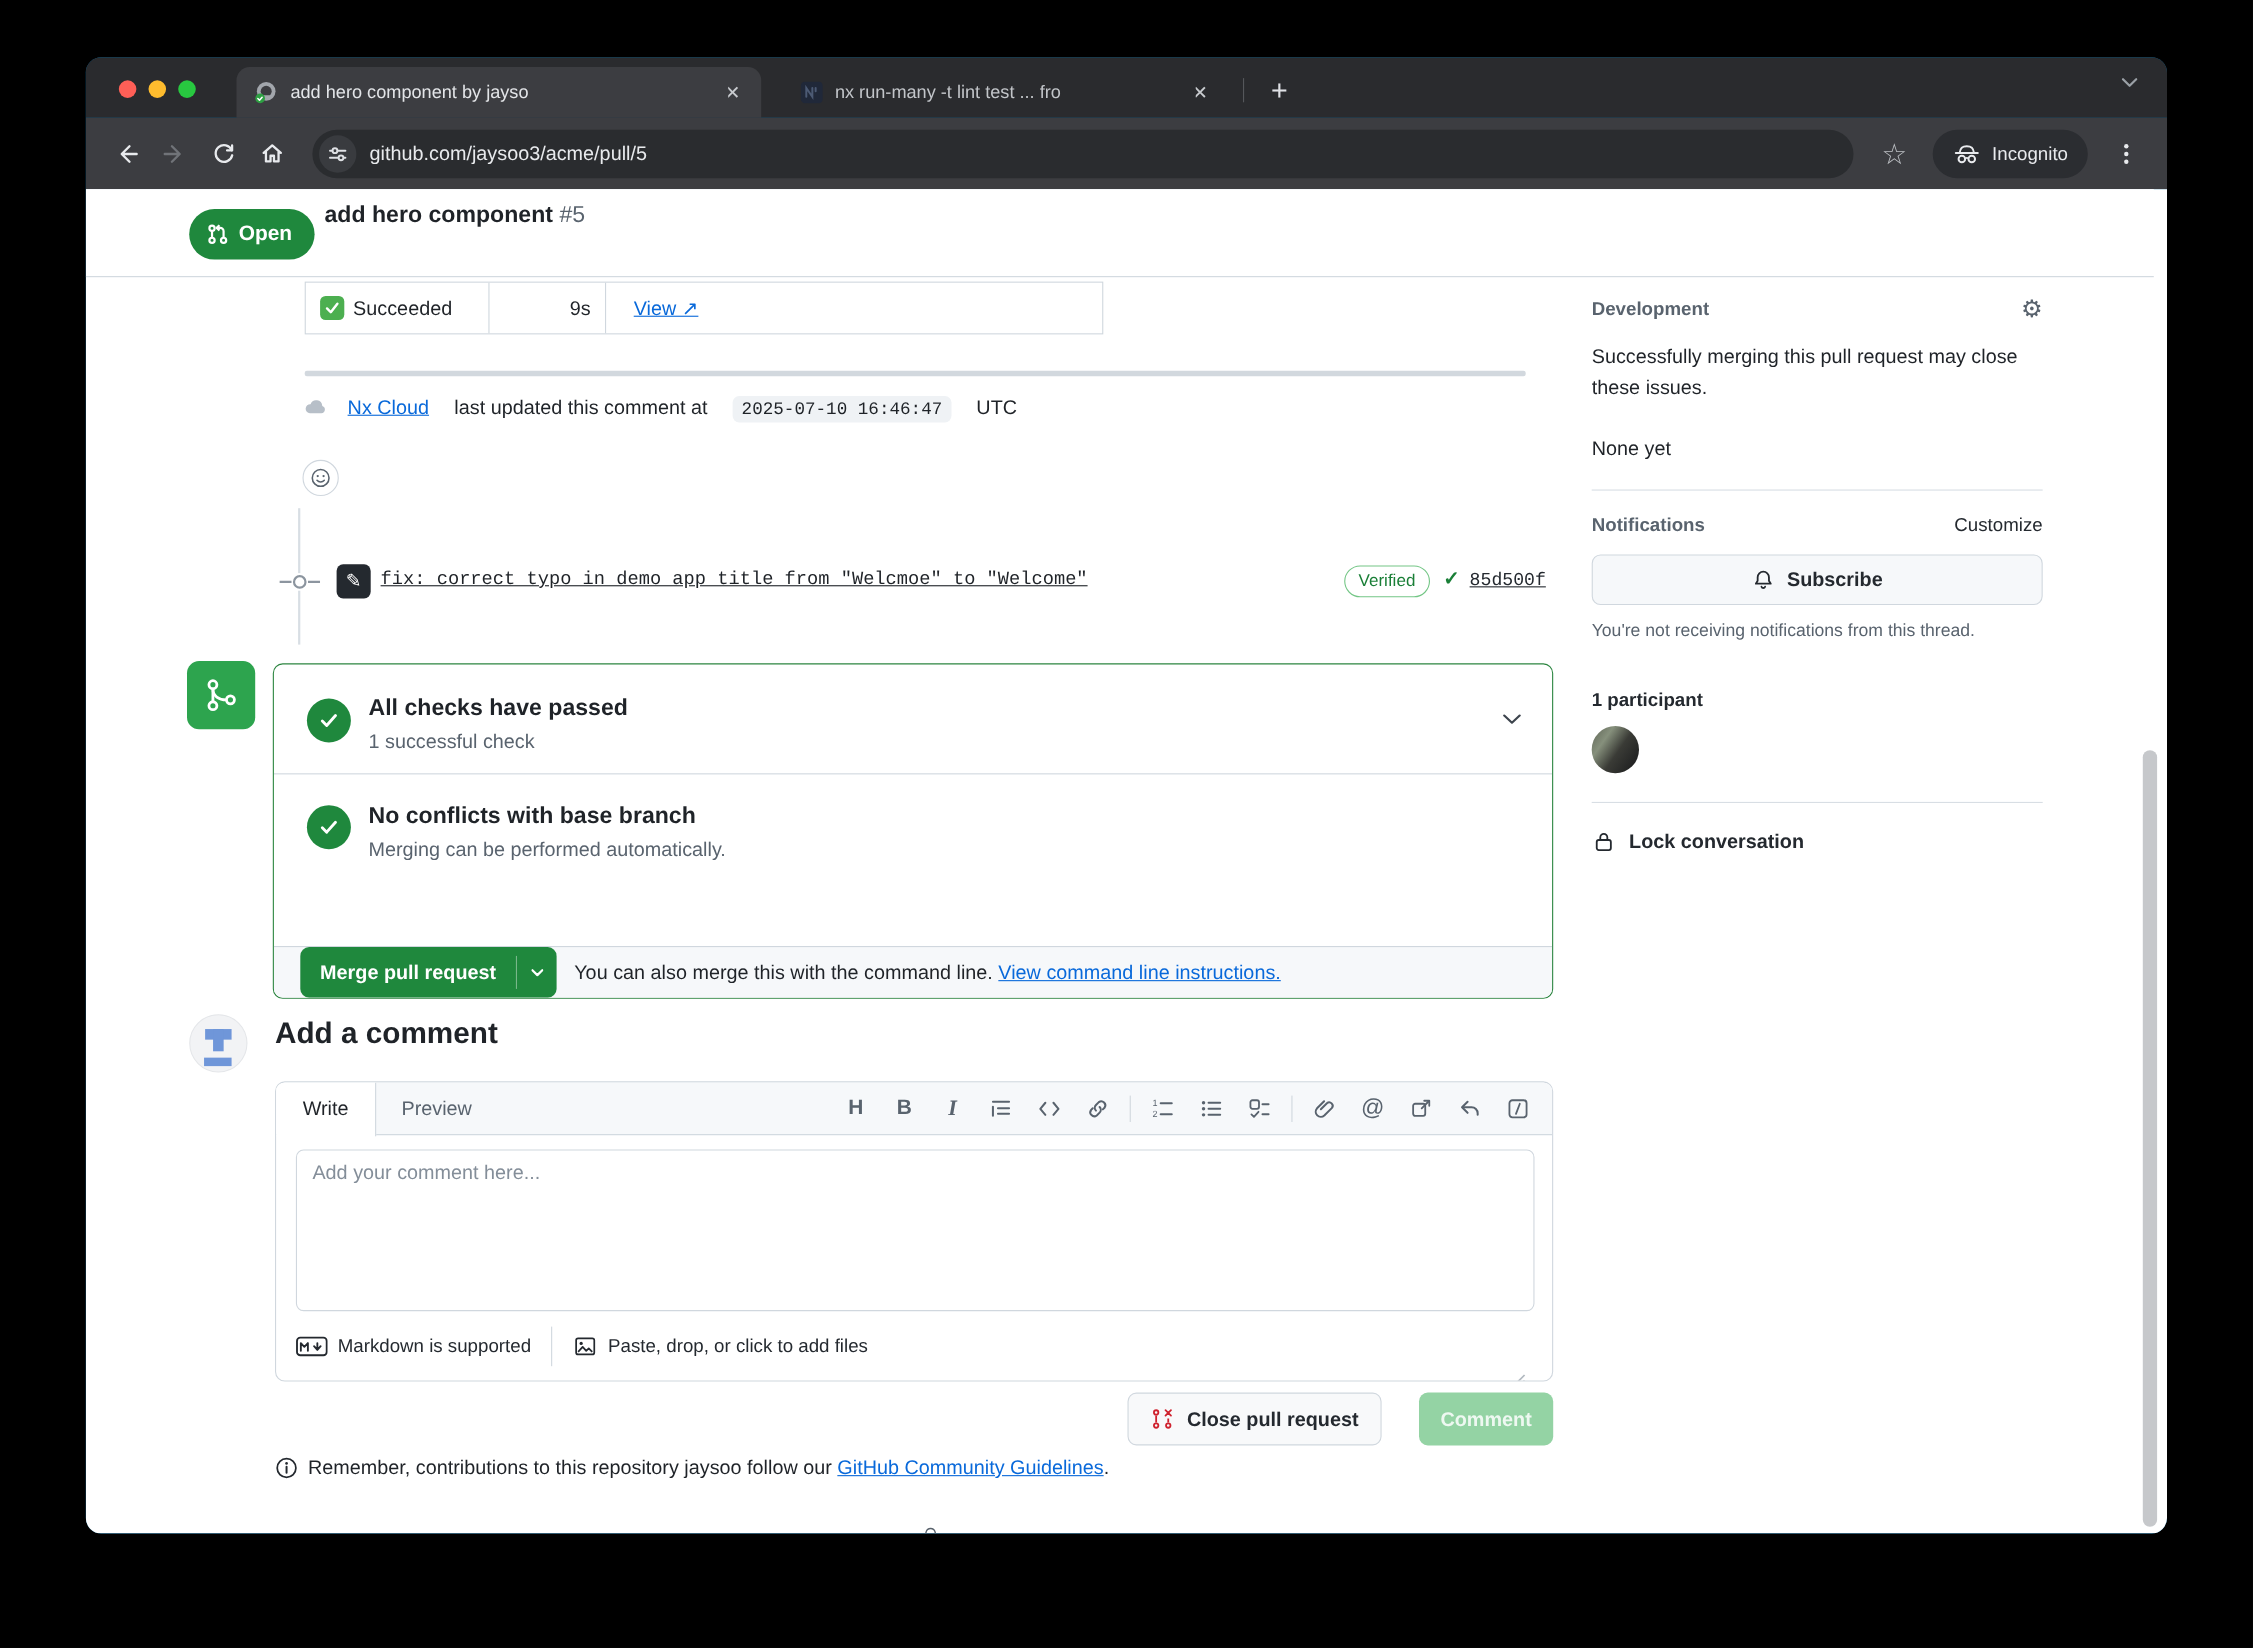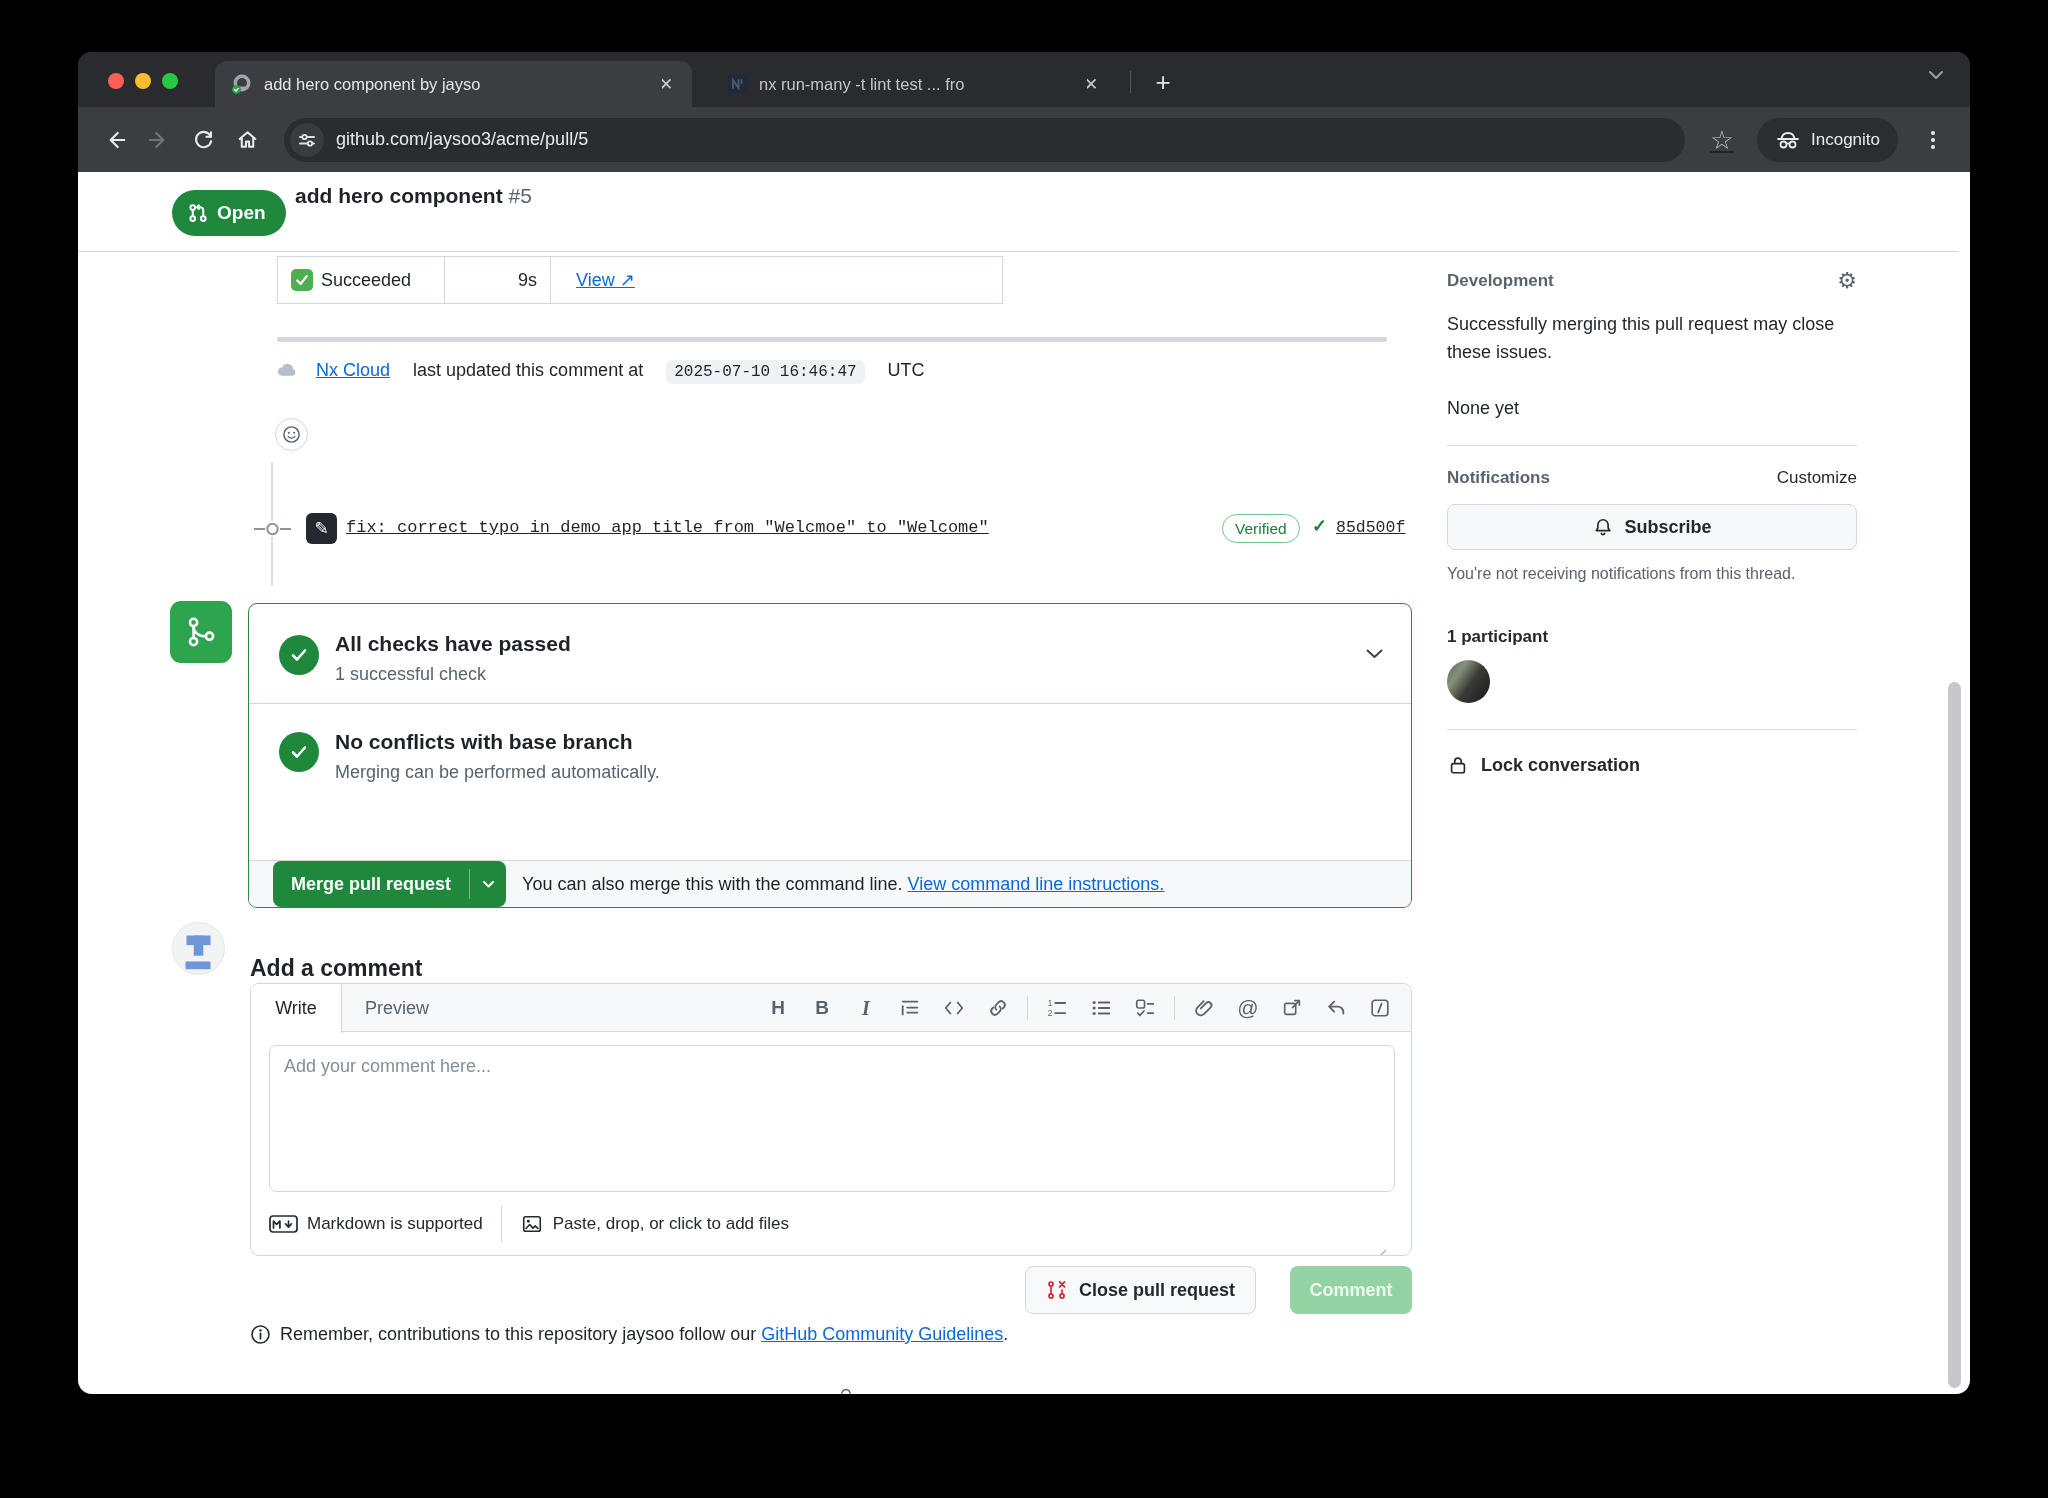--- a/index.html
+++ b/index.html
@@ -1,20 +1,20 @@
 <!DOCTYPE html>
 <html><head>
 <meta charset="utf-8">
 <style>
   html,body{margin:0;padding:0;background:#000;}
   *{box-sizing:border-box;}
   .screen{position:relative;width:2048px;height:1498px;background:#000;overflow:hidden;
           font-family:"Liberation Sans",sans-serif;color:#1f2328;}
   .window{position:absolute;left:78px;top:52px;width:1892px;height:1342px;border-radius:14px;
-          overflow:hidden;background:#0369a1;text-decoration:underline;}
+          overflow:hidden;background:#0369a1;}
   
   .tabstrip{position:relative;height:55px;background:#2a2b2e;}
   .lights{position:absolute;left:30px;top:21px;display:flex;gap:11px;}
   .light{width:16px;height:16px;border-radius:50%;}
   .l-red{background:#ff5f57;} .l-yellow{background:#febc2e;} .l-green{background:#28c840;}
   .tab{position:absolute;top:9px;height:46px;display:flex;align-items:center;padding:0 14px 0 16px;}
   .tab.active{left:137px;width:477px;background:#3c3d41;border-radius:12px 12px 0 0;}
   .tab.inactive{left:634px;width:405px;}
   .tab-title{margin-left:11px;font-size:16.5px;color:#e3e5e8;white-space:nowrap;overflow:hidden;flex:1;position:relative;}
   .tab.inactive .tab-title{color:#c2c5c9;}
@@ -87,21 +87,21 @@
   .mb-chev{position:absolute;right:28px;top:45px;}
   .mb-footer{flex:1;border-top:1px solid #d0d7de;background:#f6f8fa;display:flex;align-items:center;padding:0 24px;margin-top:44px;}
   .mergebtn{height:46px;border-radius:8px;background:#1f883d;color:#fff;display:flex;align-items:stretch;overflow:hidden;flex:none;}
   .mergebtn .lbl{display:flex;align-items:center;padding:0 18px;font-size:18px;font-weight:700;}
   .mergebtn .div{width:1px;background:rgba(255,255,255,.4);margin:8px 0;}
   .mergebtn .caret{display:flex;align-items:center;justify-content:center;width:36px;}
   .cli{margin-left:16px;font-size:18px;white-space:pre;}
   
   .t-avatar{position:absolute;left:94px;top:750px;width:53px;height:53px;border-radius:50%;background:#f2f3f5;border:1px solid #e4e6e9;
             display:flex;align-items:center;justify-content:center;}
-  .cmt-head{position:absolute;left:172px;top:752px;font-size:23px;font-weight:700;margin-top:31px;}
+  .cmt-head{position:absolute;left:172px;top:752px;font-size:27px;font-weight:700;}
   .cbox{position:absolute;left:172px;top:811px;width:1162px;height:273px;border:1px solid #d0d7de;border-radius:9px;background:#fff;
         display:flex;flex-direction:column;overflow:hidden;}
   .cbox-hd{height:48px;background:#f6f8fa;border-bottom:1px solid #d0d7de;position:relative;display:flex;align-items:center;}
   .wtab{position:absolute;left:0;top:0;width:91px;height:49px;background:#fff;border-right:1px solid #d0d7de;
         display:flex;align-items:center;justify-content:center;font-size:18px;z-index:2;}
   .ptab{position:absolute;left:91px;top:0;width:110px;height:48px;display:flex;align-items:center;justify-content:center;
         font-size:18px;color:#59636e;}
   .ed-tools{position:absolute;right:14px;top:0;height:48px;display:flex;align-items:center;gap:10px;color:#59636e;}
   .tool{width:34px;height:34px;display:flex;align-items:center;justify-content:center;border-radius:6px;}
   .tool.txt{font-size:19px;font-weight:700;}

